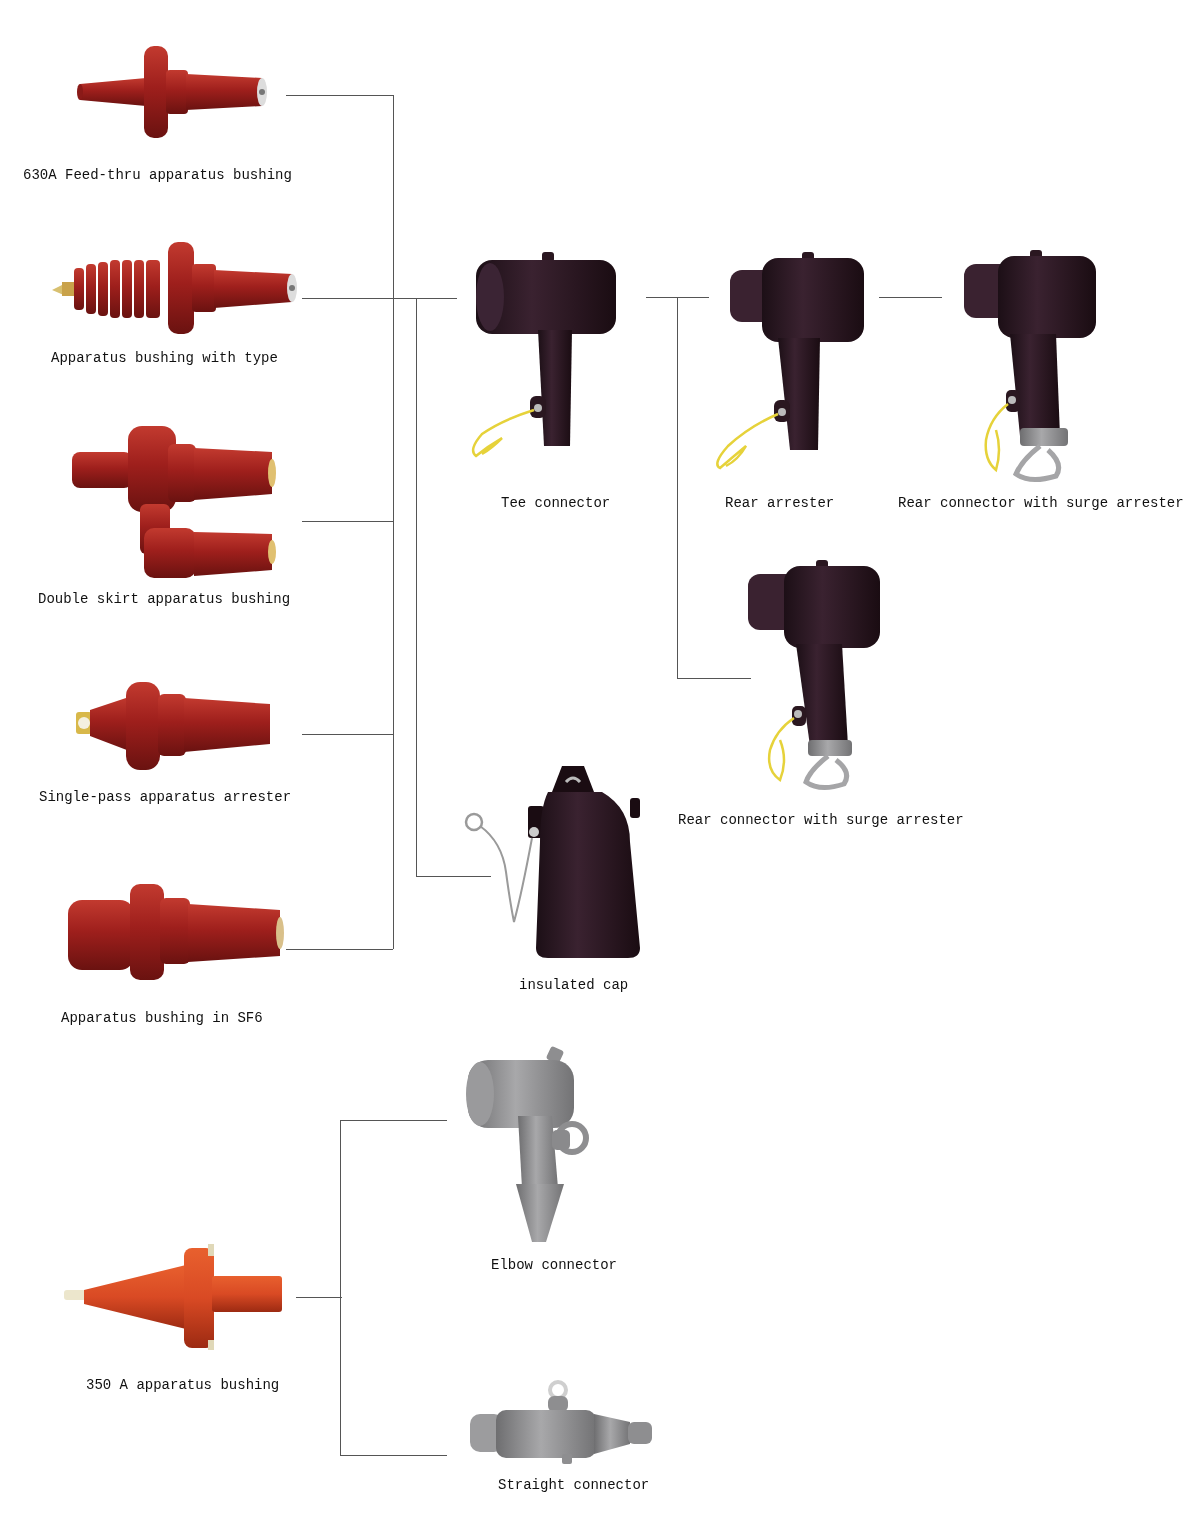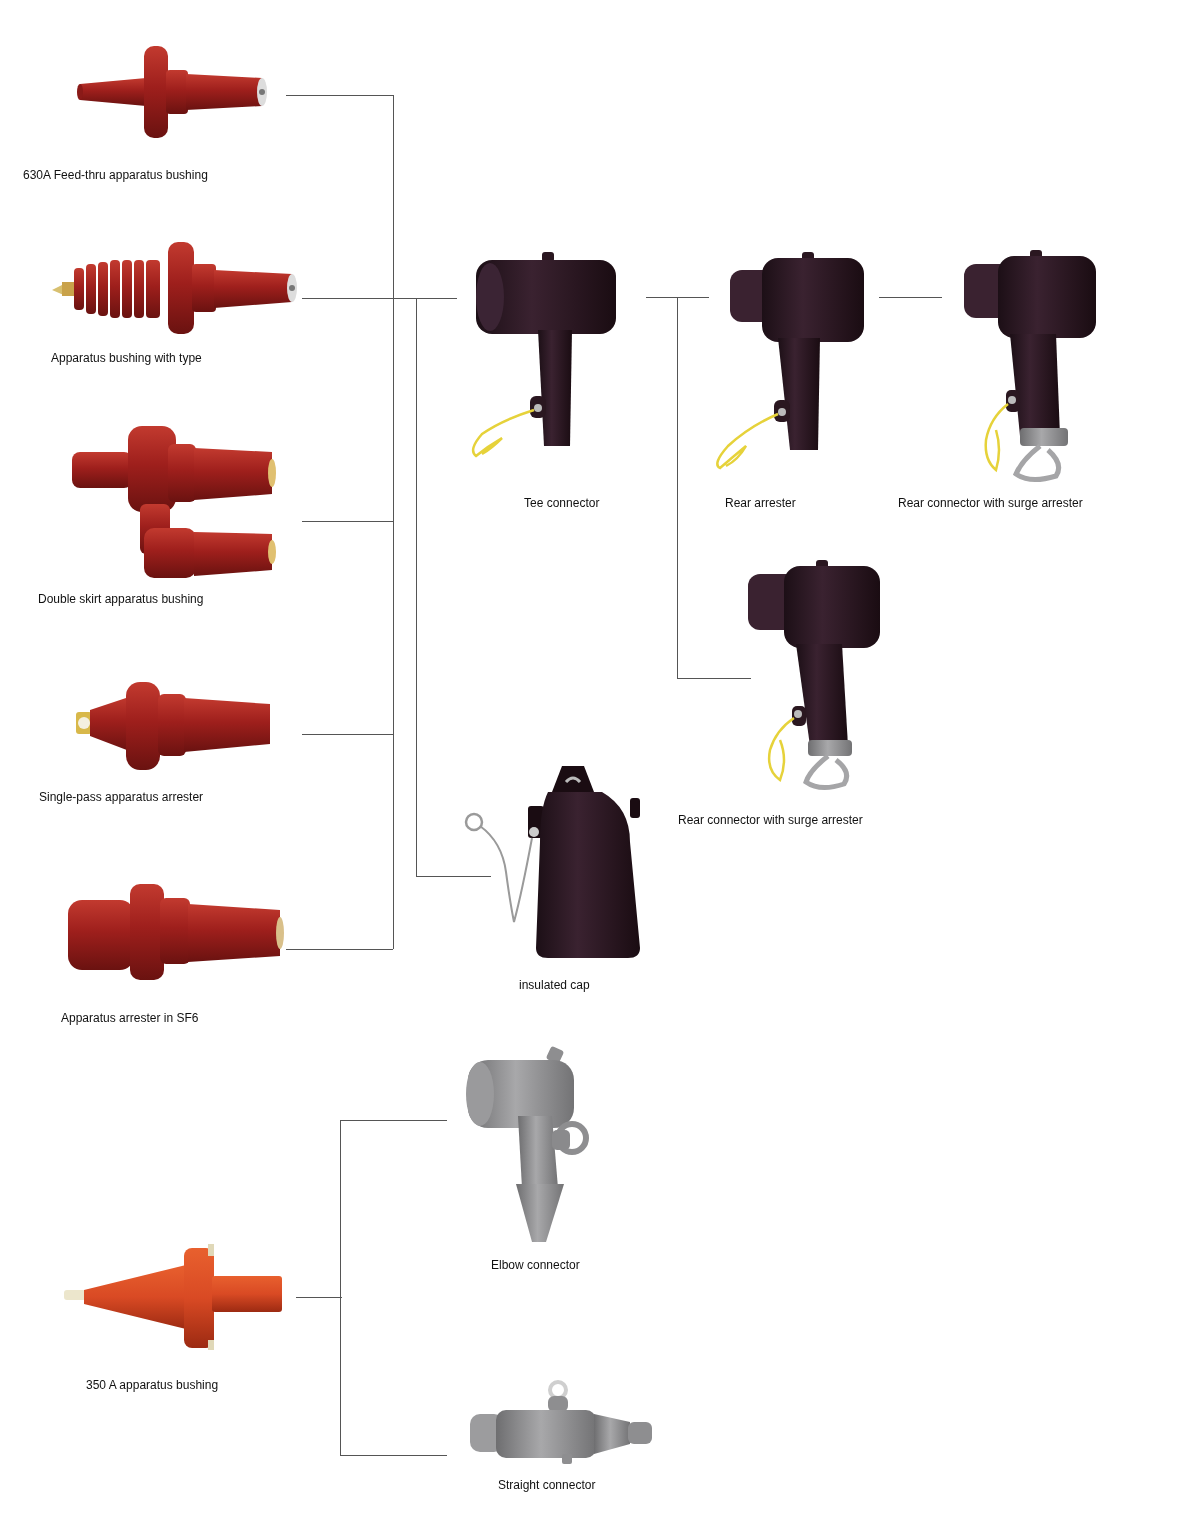--- a/index.html
+++ b/index.html
@@ -1,18 +1,18 @@
 <!DOCTYPE html>
 <html><head>
 <meta charset="utf-8">
 <style>
   html, body { margin: 0; padding: 0; background: #ffffff; }
   body { width: 1200px; height: 1525px; position: relative; overflow: hidden;
          font-family: "Liberation Sans", sans-serif; color: #111; }
-  .lbl { position: absolute; font-size: 12px; white-space: nowrap; line-height: 20px; }
+  .lbl { position: absolute; font-size: 14px; white-space: nowrap; line-height: 20px; font-family: Liberation Mono, monospace; }
   .ln { position: absolute; background: #555; }
   .h { height: 1px; }
   .v { width: 1px; }
   .prod { position: absolute; }
   svg { display: block; overflow: visible; }
 </style>
 </head>
 <body>
 
 <div>
@@ -113,21 +113,21 @@
   <svg width="220" height="106" viewBox="0 0 220 106">
     <g fill="url(#rg)">
       <rect x="2" y="20" width="66" height="70" rx="14"></rect>
       <rect x="64" y="4" width="34" height="96" rx="10"></rect>
       <rect x="94" y="18" width="30" height="66" rx="6"></rect>
       <polygon points="122,24 214,30 214,76 122,82"></polygon>
     </g>
     <ellipse cx="214" cy="53" rx="4" ry="16" fill="#d9c08a"></ellipse>
   </svg>
 </div>
-<div class="lbl" style="left:61px;top:1008px">Apparatus arrester in SF6</div>
+<div class="lbl" style="left:61px;top:1008px">Apparatus bushing in SF6</div>
 
 <svg width="0" height="0" style="position:absolute">
   <defs>
     <linearGradient id="bg" x1="0" y1="0" x2="1" y2="0">
       <stop offset="0" stop-color="#1c0f16"></stop>
         <stop offset=".4" stop-color="#3a2230"></stop>
         <stop offset="1" stop-color="#1a0c12"></stop>
     </linearGradient>
     <linearGradient id="gg" x1="0" y1="0" x2="1" y2="0">
       <stop offset="0" stop-color="#6e6e70"></stop>
@@ -141,21 +141,21 @@
   <svg width="160" height="210" viewBox="0 0 160 210">
     <rect x="80" y="2" width="12" height="10" rx="3" fill="#2a1720"></rect>
     <rect x="14" y="10" width="140" height="74" rx="16" fill="url(#bg)"></rect>
     <ellipse cx="28" cy="47" rx="14" ry="34" fill="#3b2434"></ellipse>
     <polygon points="76,80 110,80 108,196 82,196" fill="url(#bg)"></polygon>
     <rect x="68" y="146" width="16" height="22" rx="6" fill="#2a1720"></rect>
     <circle cx="76" cy="158" r="4" fill="#bbb"></circle>
     <path d="M72,160 Q40,170 20,184 Q6,200 14,206 Q26,196 40,188 Q30,198 20,204" stroke="#e6d23a" stroke-width="2.5" fill="none"></path>
   </svg>
 </div>
-<div class="lbl" style="left:524px;top:493px">Tee connector</div>
+<div class="lbl" style="left:501px;top:493px">Tee connector</div>
 
 <div class="prod" style="left:710px;top:250px">
   <svg width="160" height="222" viewBox="0 0 160 222">
     <rect x="92" y="2" width="12" height="10" rx="3" fill="#2a1720"></rect>
     <rect x="20" y="20" width="60" height="52" rx="12" fill="#3a2230"></rect>
     <rect x="52" y="8" width="102" height="84" rx="16" fill="url(#bg)"></rect>
     <polygon points="68,88 110,88 108,200 80,200" fill="url(#bg)"></polygon>
     <rect x="64" y="150" width="16" height="22" rx="6" fill="#2a1720"></rect>
     <circle cx="72" cy="162" r="4" fill="#bbb"></circle>
     <path d="M68,164 Q40,176 18,196 Q2,214 10,218 Q24,206 36,196 Q28,210 16,216" stroke="#e6d23a" stroke-width="2.5" fill="none"></path>

